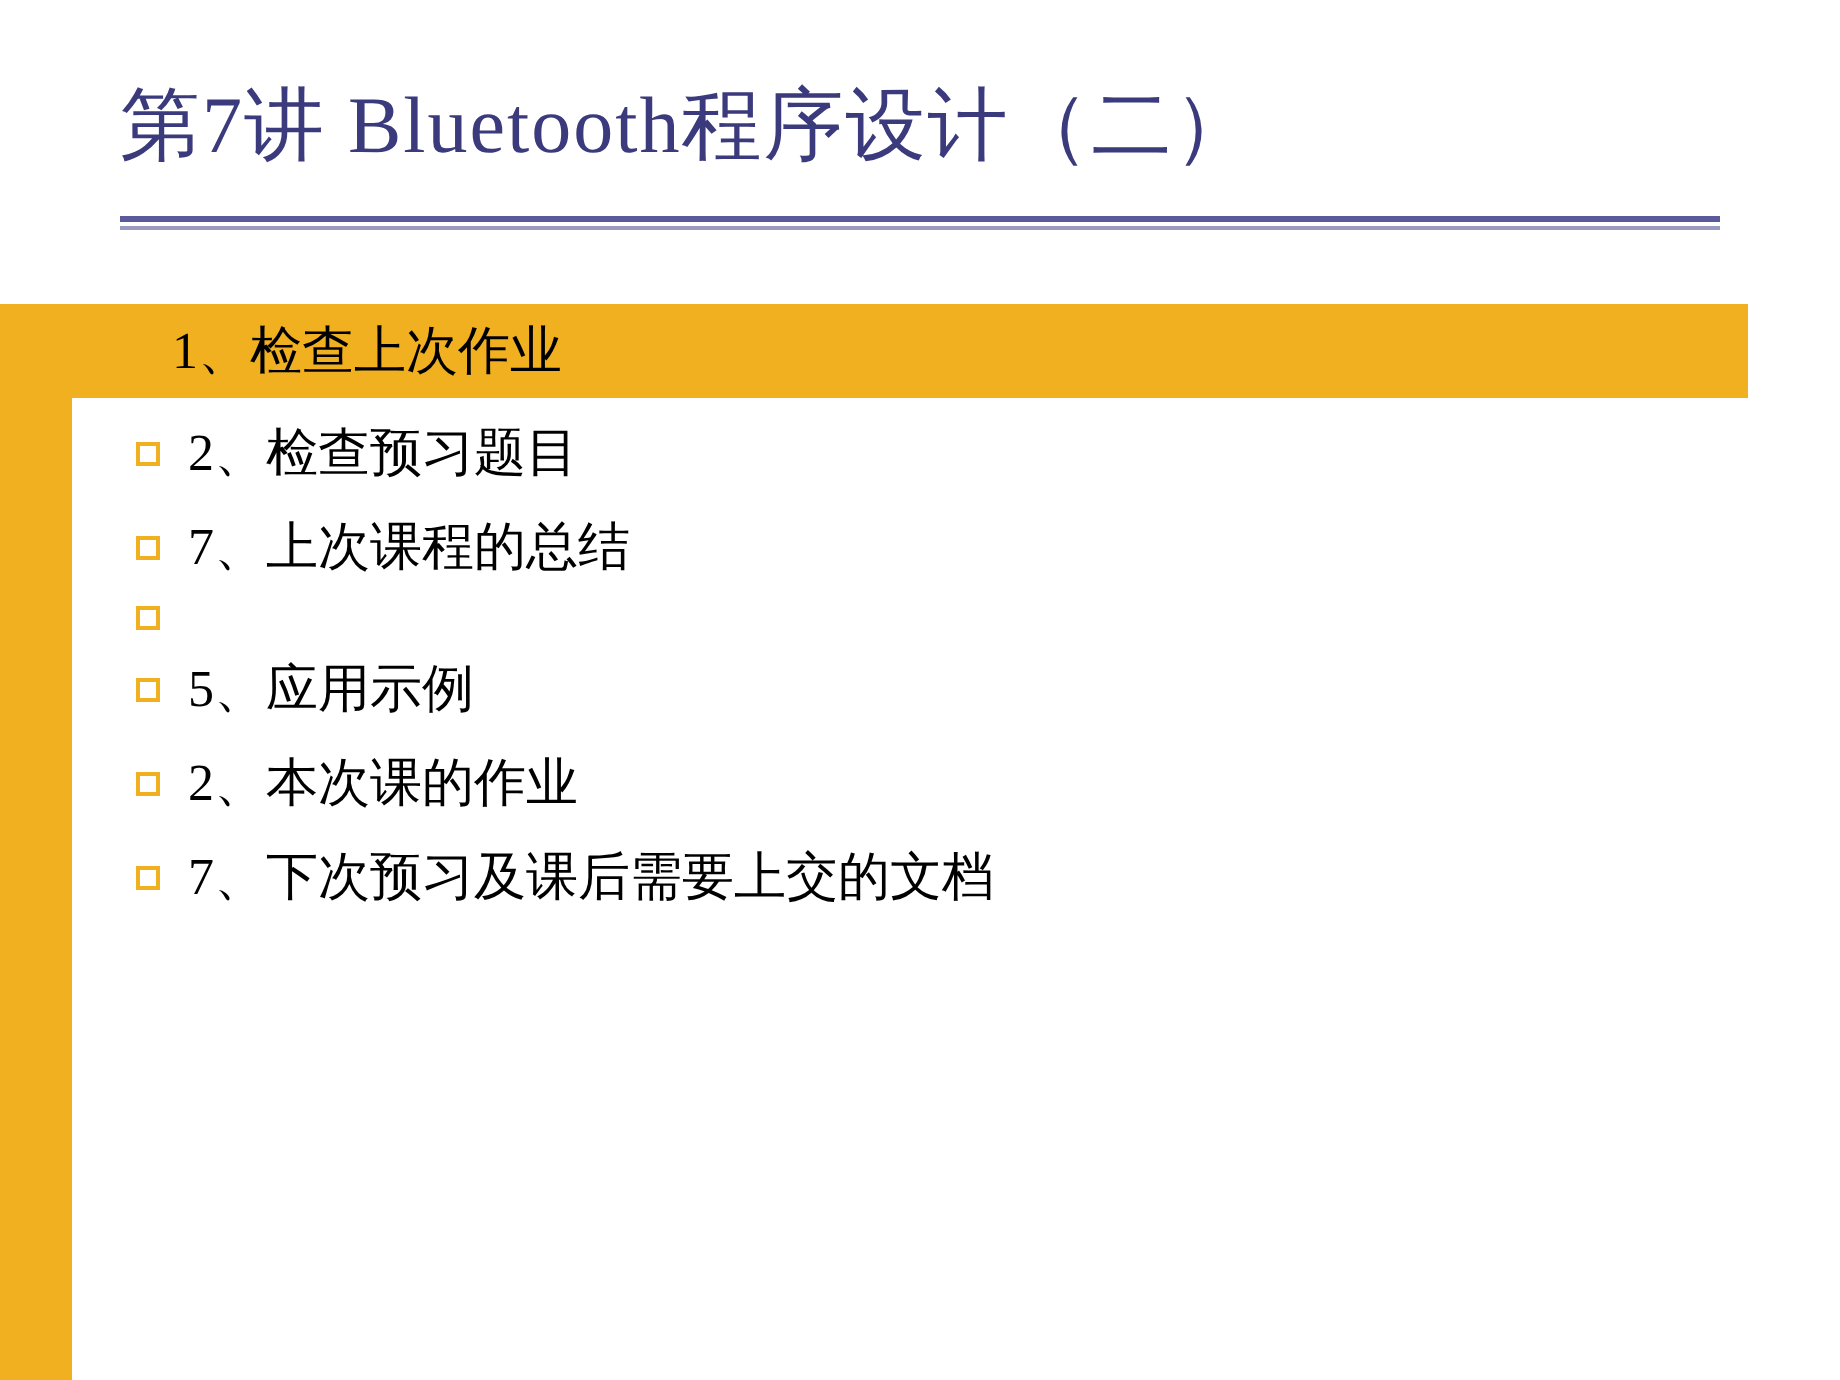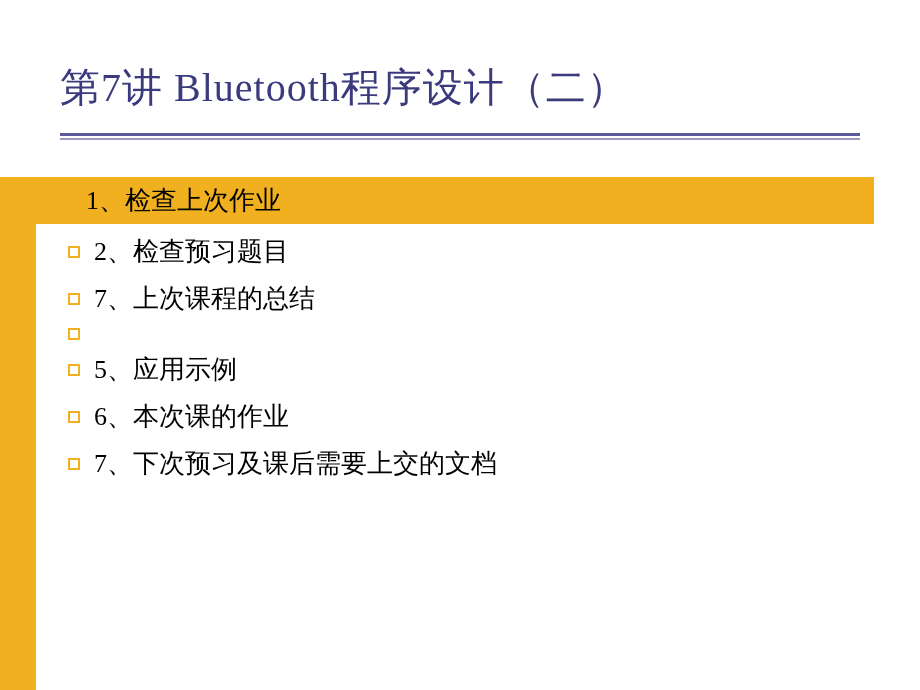--- a/index.html
+++ b/index.html
@@ -15,21 +15,20 @@
       position: relative;
       overflow: hidden;
     }
     .slide {
       width: 100%;
       height: 100%;
       position: relative;
     }
     .title-section {
       padding: 35px 0 0 60px;
-      margin-top: 25px;
     }
     .title {
       font-size: 40px;
       color: #3a3a7c;
       font-weight: normal;
       letter-spacing: 1px;
       font-family: "SimSun", "宋体", serif;
     }
     .title-underline {
       margin-top: 18px;
@@ -115,21 +114,21 @@
       </div>
       <div class="list-item">
         <span class="bullet"></span>
       </div>
       <div class="list-item">
         <span class="bullet"></span>
         <span>5、应用示例</span>
       </div>
       <div class="list-item">
         <span class="bullet"></span>
-        <span>6、本次课的作业</span>
+        <span>2、本次课的作业</span>
       </div>
       <div class="list-item">
         <span class="bullet"></span>
         <span>7、下次预习及课后需要上交的文档</span>
       </div>
     </div>
   </div>
 </div>
 
 </body></html>

